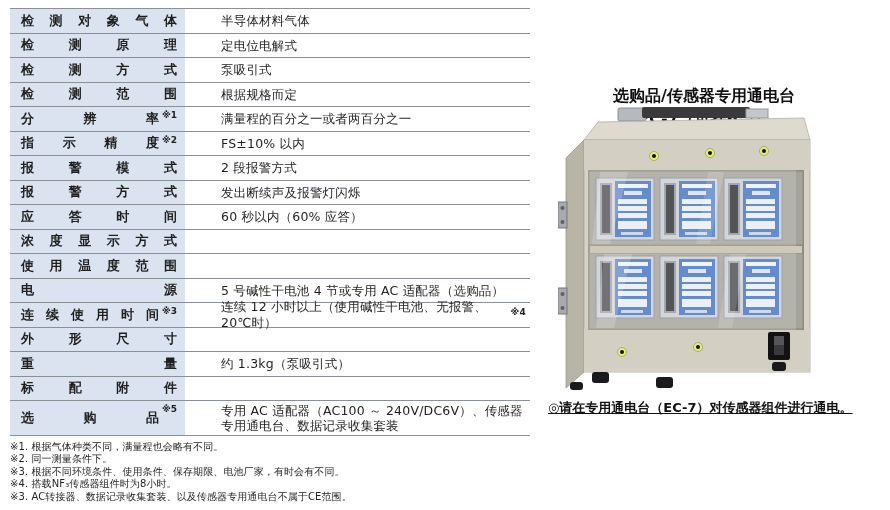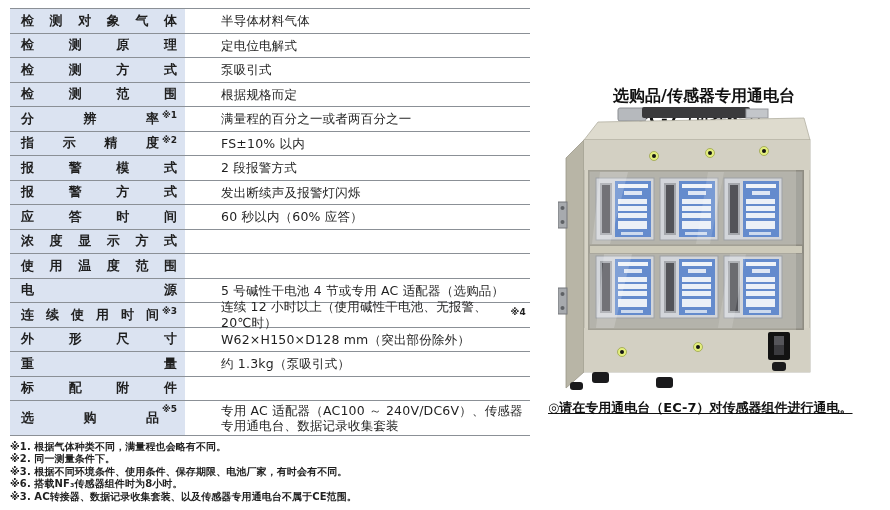--- a/index.html
+++ b/index.html
@@ -18,21 +18,21 @@
   .lcell{width:175px;flex:0 0 175px;background:var(--labelbg);display:flex;align-items:center;
          box-sizing:border-box;padding:0 8px 0 11px;font-size:13px;font-weight:600;}
   .lchars{flex:1;display:flex;justify-content:space-between;}
   .lnote{font-size:9px;font-weight:600;margin-left:3px;align-self:flex-start;padding-top:3px;white-space:nowrap;}
   .vcell{flex:1;display:flex;align-items:center;box-sizing:border-box;padding-left:12px;padding-right:4px;
          font-size:12.5px;font-weight:500;letter-spacing:.2px;margin-left:24px;}
   .vtext{line-height:15.5px;}
   .vnote{font-size:9px;font-weight:600;margin-left:3px;align-self:flex-start;padding-top:4px;white-space:nowrap;}
 
   
-  .footnotes{position:absolute;left:10px;top:441px;font-size:10px;font-weight:700;line-height:12.4px;letter-spacing:.1px;}
+  .footnotes{position:absolute;left:10px;top:441px;font-size:10px;font-weight:400;line-height:12.4px;letter-spacing:.1px;}
 
   
   .right-panel{position:absolute;left:530px;top:0;width:360px;height:510px;}
   .rp-title{position:absolute;left:0;top:36px;width:348px;text-align:center;
             font-size:16px;font-weight:600;line-height:23px;color:#111;margin-top:48px;}
   .product-photo{position:absolute;left:28px;top:100px;width:258px;height:290px;}
   .product-photo svg{display:block;width:100%;height:100%;}
   .rp-caption{position:absolute;left:18px;top:399px;width:342px;font-size:13px;font-weight:600;color:#111;text-decoration:underline;}
 </style>
 </head>
@@ -215,23 +215,20 @@
       </div>
       <div class="srow">
         <div class="lcell">
           <div class="lchars">
             <span>外</span>
             <span>形</span>
             <span>尺</span>
             <span>寸</span>
           </div>
         </div>
-        <div class="vcell">
-          <span class="vtext">W62×H150×D128 mm（突出部份除外）</span>
-        </div>
       </div>
       <div class="srow">
         <div class="lcell">
           <div class="lchars">
             <span>重</span>
             <span>量</span>
           </div>
         </div>
         <div class="vcell">
           <span class="vtext">约 1.3kg（泵吸引式）</span>
@@ -259,21 +256,21 @@
         <div class="vcell">
           <span class="vtext">专用 AC 适配器（AC100 ～ 240V/DC6V）、传感器专用通电台、数据记录收集套装</span>
         </div>
       </div>
     </div>
 
   <div class="footnotes">
     <div>※1. 根据气体种类不同，满量程也会略有不同。</div>
     <div>※2. 同一测量条件下。</div>
     <div>※3. 根据不同环境条件、使用条件、保存期限、电池厂家，有时会有不同。</div>
-    <div>※6. 搭载NF₃传感器组件时为8小时。</div>
+    <div>※4. 搭载NF₃传感器组件时为8小时。</div>
     <div>※3. AC转接器、数据记录收集套装、以及传感器专用通电台不属于CE范围。</div>
   </div>
 
   <div class="right-panel">
     <div class="rp-title">
       <div>选购品/传感器专用通电台</div>
       <div>EC-7（可挂6台）</div>
     </div>
 
     <div class="product-photo">

